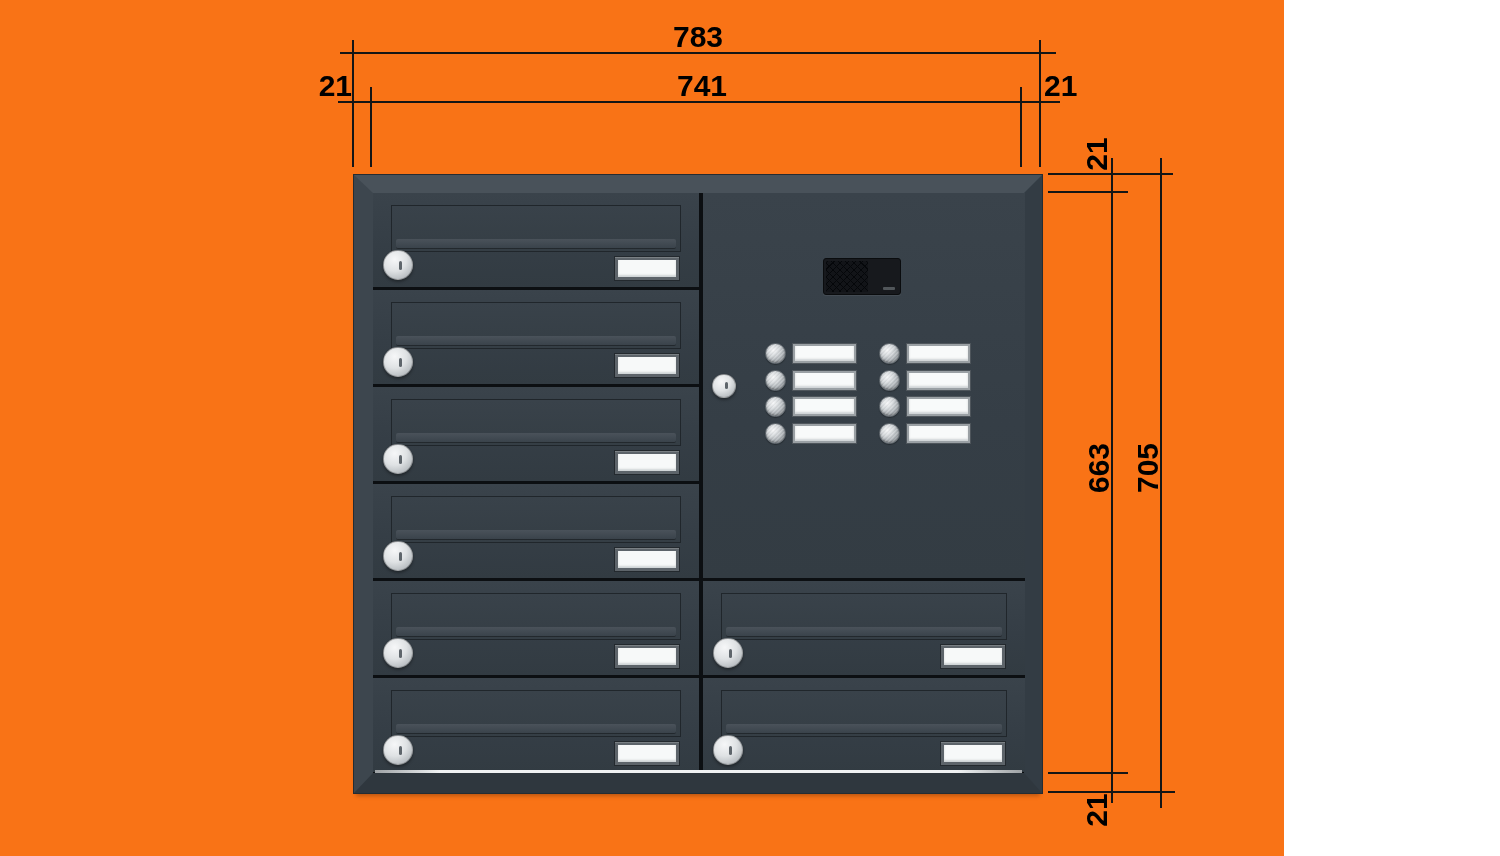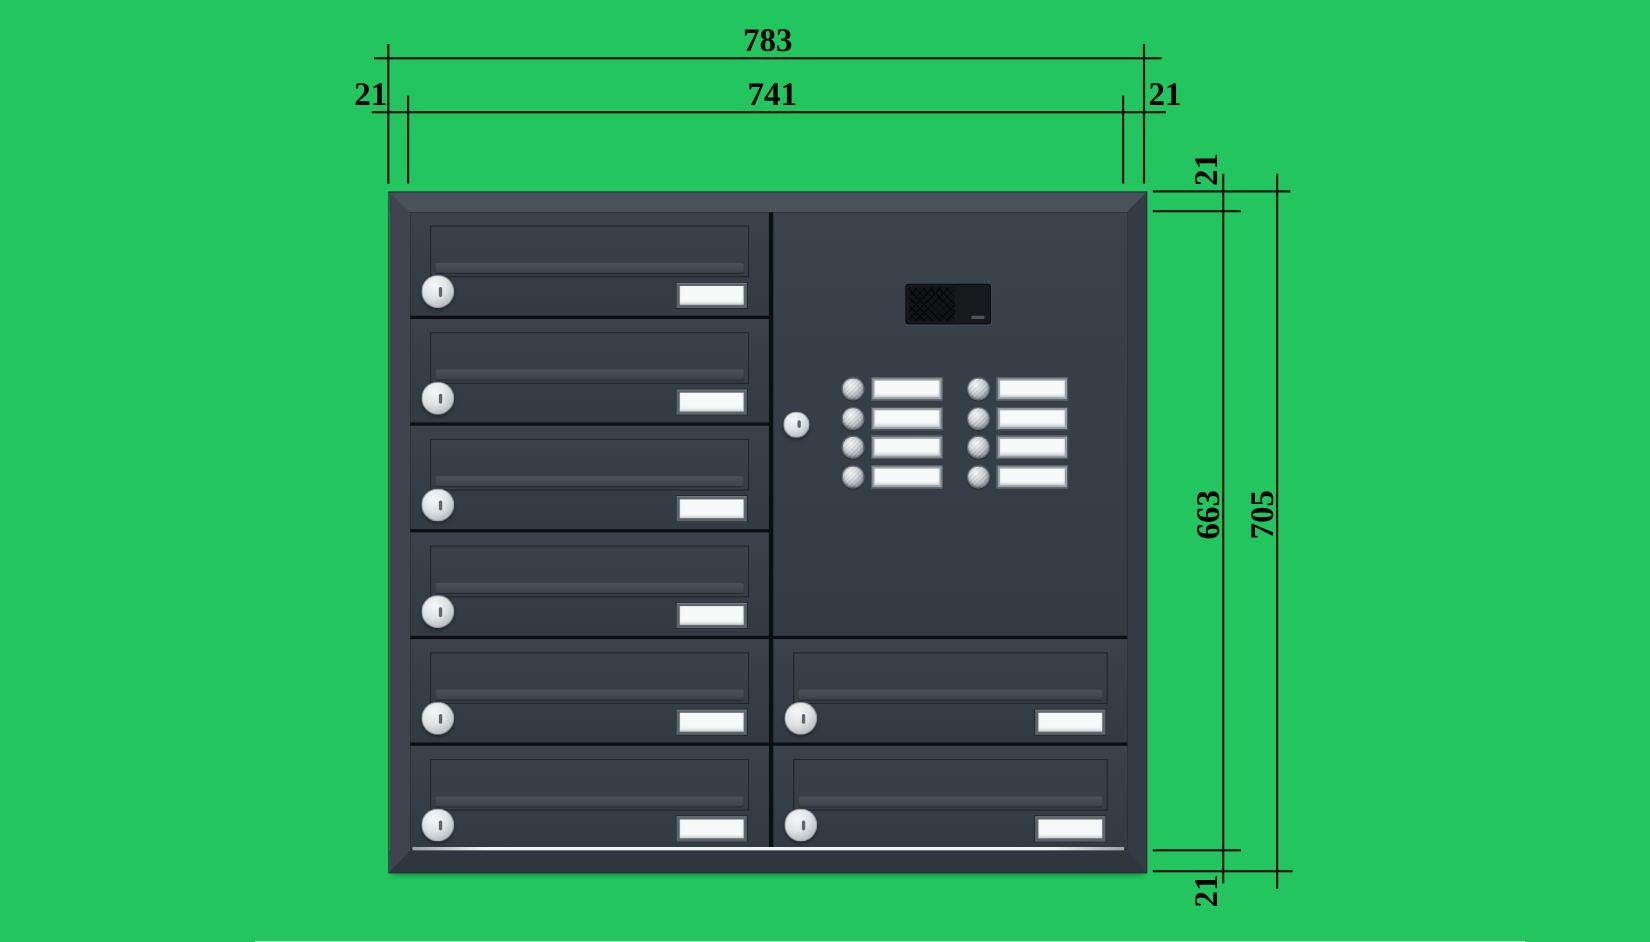--- a/index.html
+++ b/index.html
@@ -1,17 +1,17 @@
 <!DOCTYPE html>
 <html><head>
 <meta charset="utf-8">
 <style>
   html,body{margin:0;padding:0;background:#ffffff;}
-  .stage{position:relative;width:1500px;height:856px;background:#22c55e;overflow:hidden;
-         font-family:Liberation Serif, serif;}
+  .stage{position:relative;width:1284px;height:856px;background:#f97316;overflow:hidden;
+         font-family:Liberation Sans, sans-serif;}
 
   
   .dimline{position:absolute;background:#151515;}
   .dimline.h{height:2px;}
   .dimline.v{width:2px;}
   .dimlabel{position:absolute;font-size:30px;font-weight:bold;color:#000;
             height:32px;line-height:32px;white-space:nowrap;}
   .dimlabel.c{text-align:center;width:100px;}
   .dimlabel.rot{width:60px;text-align:center;transform:rotate(-90deg);}
 

